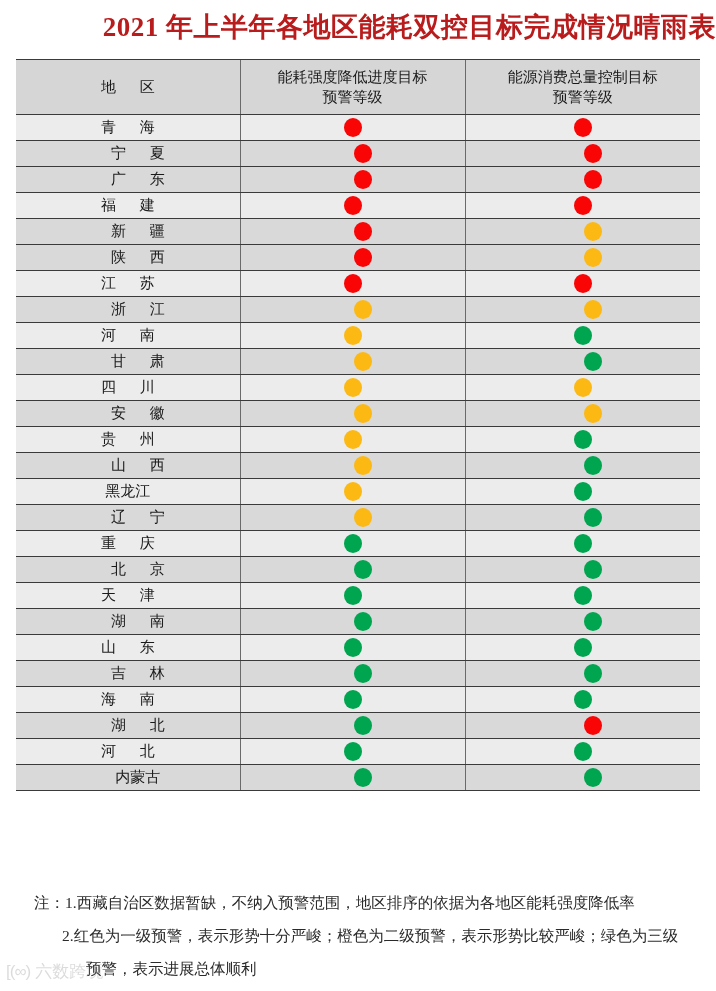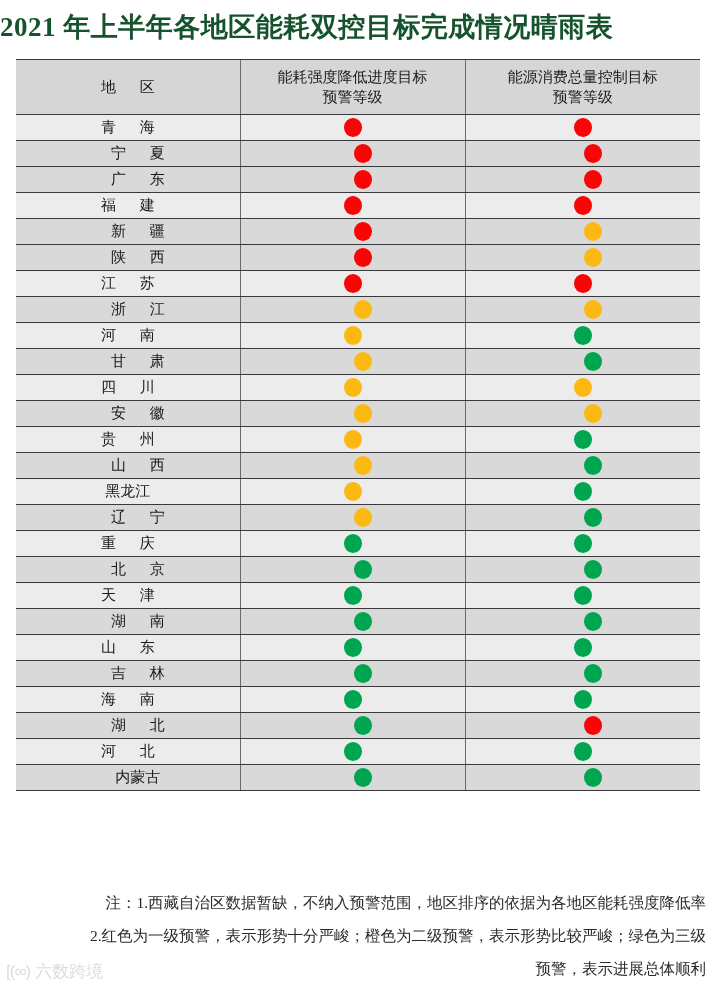--- a/index.html
+++ b/index.html
@@ -9,27 +9,27 @@
     background:#ffffff;
     font-family:"Liberation Serif","DejaVu Serif",serif;
     color:#1a1a1a;
     overflow:hidden;
     position:relative;
   }
   .page{position:relative;width:716px;height:991px;}
 
   
   .title{
-    position:absolute;left:0;top:9px;width:571px;
+    position:absolute;left:0;top:9px;width:716px;
     text-align:right;
     font-size:27px;
     font-weight:bold;
     letter-spacing:0.5px;
     font-family:"Liberation Serif","DejaVu Serif",serif;
-    color:#14532d;
+    color:#b91c1c;
     white-space:nowrap;
   }
 
   
   .tbl-wrap{
     position:absolute;left:16px;top:59px;width:684px;
   }
   table.matrix{
     border-collapse:collapse;
     width:684px;
@@ -94,21 +94,20 @@
   .dot.orange{background:#fdb913;}
   .dot.green{background:#00a550;}
 
   
   .notes{
     position:absolute;left:16px;top:886px;width:690px;
     font-size:15.5px;
     line-height:33px;
     color:#2a2a2a;
     font-family:"Liberation Serif","DejaVu Serif",serif;
-    text-align:right;
   }
   .note-line{white-space:nowrap;}
   .note-1{padding-left:18px;}
   .note-2{padding-left:46px;}
   .note-3{padding-left:70px;}
 
   
   .watermark{
     position:absolute;left:6px;top:960px;
     display:flex;align-items:center;gap:5px;

